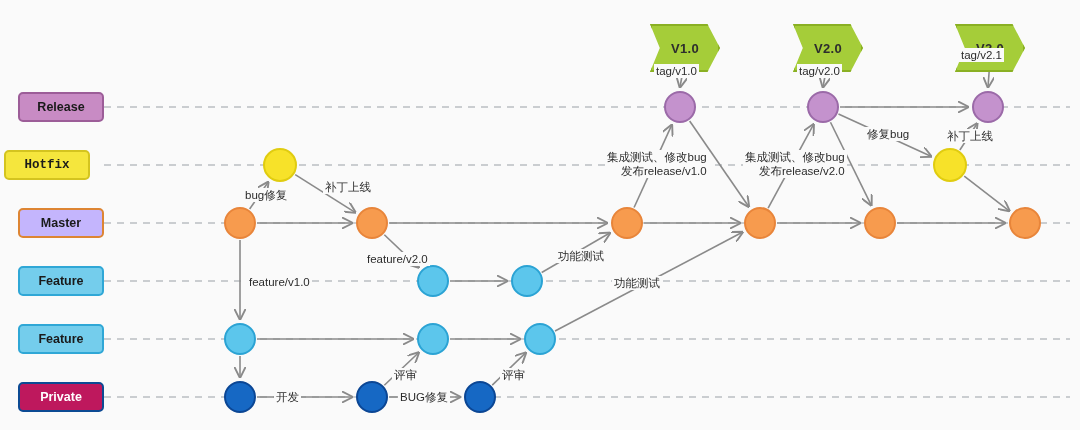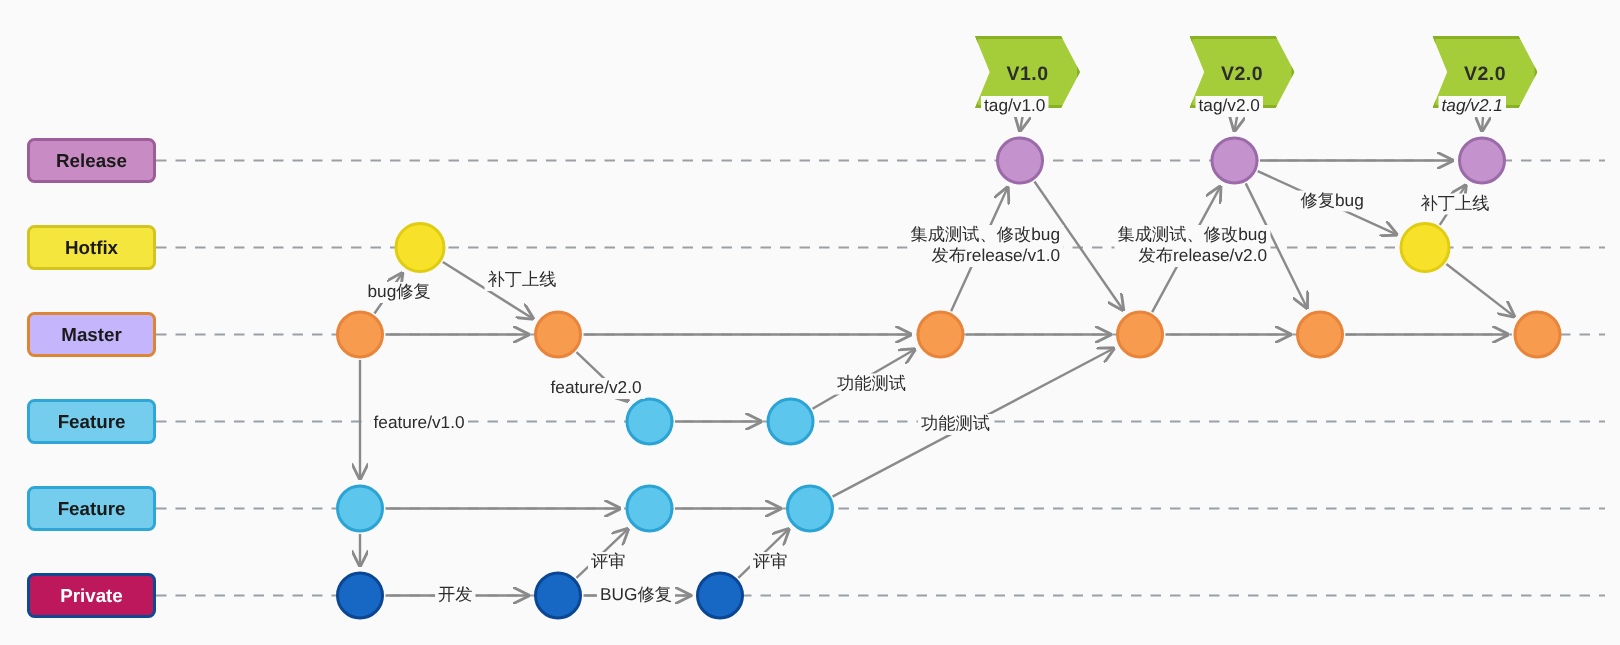--- a/index.html
+++ b/index.html
@@ -113,21 +113,21 @@
       <line x1="838.4636959148067" y1="114.0621603390456" x2="930.8977873993564" y2="156.2761548752966" stroke="#8a8a8a" stroke-width="1.6" marker-end="url(#ah)"></line>
       <line x1="840" y1="107" x2="968" y2="107" stroke="#8a8a8a" stroke-width="1.6" marker-end="url(#ah)"></line>
       <line x1="959.8644726315957" y1="149.94369966756443" x2="977.0394748537825" y2="123.72922259159506" stroke="#8a8a8a" stroke-width="1.6" marker-end="url(#ah)"></line>
       <line x1="964.238953714026" y1="176.01145753884677" x2="1009.1789403177489" y2="210.76504717905914" stroke="#8a8a8a" stroke-width="1.6" marker-end="url(#ah)"></line>
       <line x1="685" y1="60" x2="680" y2="87" stroke="#8a8a8a" stroke-width="1.6" marker-end="url(#ah)"></line>
       <line x1="828" y1="60" x2="823" y2="87" stroke="#8a8a8a" stroke-width="1.6" marker-end="url(#ah)"></line>
       <line x1="990" y1="60" x2="988" y2="87" stroke="#8a8a8a" stroke-width="1.6" marker-end="url(#ah)"></line>
     </svg>
   <div id="lane-labels">
       <div class="lane-label" style="left: 18px; top: 92px; background: rgb(200, 139, 196); border: 2px solid rgb(156, 93, 152);">Release</div>
-      <div class="lane-label" style="left: 18px; top: 150px; background: rgb(245, 230, 61); border: 2px solid rgb(212, 196, 31);">Hotfix</div>
+      <div class="lane-label" style="left: 4px; top: 150px; background: rgb(245, 230, 61); border: 2px solid rgb(212, 196, 31); font-family: Liberation Mono, monospace;">Hotfix</div>
       <div class="lane-label" style="left: 18px; top: 208px; background: #c4b5fd; border: 2px solid rgb(221, 133, 51);">Master</div>
       <div class="lane-label" style="left: 18px; top: 266px; background: rgb(116, 205, 236); border: 2px solid rgb(47, 167, 214);">Feature</div>
       <div class="lane-label" style="left: 18px; top: 324px; background: rgb(116, 205, 236); border: 2px solid rgb(47, 167, 214);">Feature</div>
       <div class="lane-label" style="left: 18px; top: 382px; background: #be185d; border: 2px solid rgb(12, 74, 147); color: rgb(255, 255, 255);">Private</div>
     </div>
   <div id="nodes-layer">
       <div class="node" style="left: 664px; top: 91px; width: 32px; height: 32px; background: rgb(196, 146, 205); border: 2.5px solid rgb(155, 106, 168);"></div>
       <div class="node" style="left: 807px; top: 91px; width: 32px; height: 32px; background: rgb(196, 146, 205); border: 2.5px solid rgb(155, 106, 168);"></div>
       <div class="node" style="left: 972px; top: 91px; width: 32px; height: 32px; background: rgb(196, 146, 205); border: 2.5px solid rgb(155, 106, 168);"></div>
       <div class="node" style="left: 263px; top: 148px; width: 34px; height: 34px; background: rgb(247, 226, 41); border: 2.5px solid rgb(224, 204, 16);"></div>
@@ -155,21 +155,21 @@
   <div id="labels-layer">
       <div class="edge-label" style="left: 243px; top: 188px;">
         <div>bug修复</div>
       </div>
       <div class="edge-label" style="left: 323px; top: 180px;">
         <div>补丁上线</div>
       </div>
       <div class="edge-label" style="left: 247px; top: 275px;">
         <div>feature/v1.0</div>
       </div>
-      <div class="edge-label" style="left: 290px; top: 390px;">
+      <div class="edge-label" style="left: 274px; top: 390px;">
         <div>开发</div>
       </div>
       <div class="edge-label" style="left: 398px; top: 390px;">
         <div>BUG修复</div>
       </div>
       <div class="edge-label" style="left: 392px; top: 368px;">
         <div>评审</div>
       </div>
       <div class="edge-label" style="left: 500px; top: 368px;">
         <div>评审</div>
@@ -196,17 +196,17 @@
       </div>
       <div class="edge-label" style="left: 945px; top: 129px;">
         <div>补丁上线</div>
       </div>
       <div class="edge-label" style="left: 654px; top: 64px;">
         <div>tag/v1.0</div>
       </div>
       <div class="edge-label" style="left: 797px; top: 64px;">
         <div>tag/v2.0</div>
       </div>
-      <div class="edge-label" style="left: 959px; top: 64px; font-style: italic;">
+      <div class="edge-label" style="left: 959px; top: 48px;">
         <div>tag/v2.1</div>
       </div>
     </div>
 </div>
 
 </body></html>

